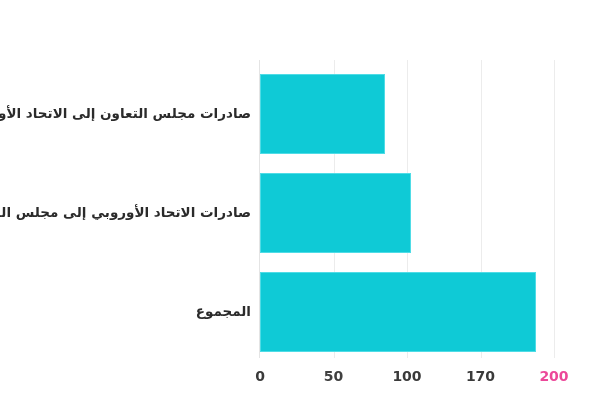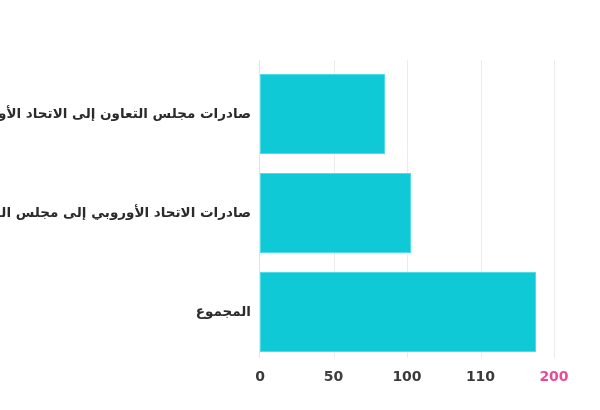--- a/index.html
+++ b/index.html
@@ -101,17 +101,17 @@
   <div id="cat-labels">
       <div class="cat-label" style="top: 106.667px; color: rgb(43, 43, 43);">صادرات مجلس التعاون إلى الاتحاد الأوروبي</div>
       <div class="cat-label" style="top: 206px; color: rgb(43, 43, 43);">صادرات الاتحاد الأوروبي إلى مجلس التعاون</div>
       <div class="cat-label" style="top: 305.333px; color: rgb(43, 43, 43);">المجموع</div>
     </div>
 
   <div id="tick-labels">
       <div class="tick-label" style="left: 260px; color: rgb(58, 58, 58);">0</div>
       <div class="tick-label" style="left: 333.5px; color: #404040;">50</div>
       <div class="tick-label" style="left: 407px; color: rgb(58, 58, 58);">100</div>
-      <div class="tick-label" style="left: 480.5px; color: rgb(58, 58, 58);">110</div>
+      <div class="tick-label" style="left: 480.5px; color: rgb(58, 58, 58);">170</div>
       <div class="tick-label" style="left: 554px; color: #ec4899;">200</div>
     </div>
 
 </div>
 
 </body></html>

